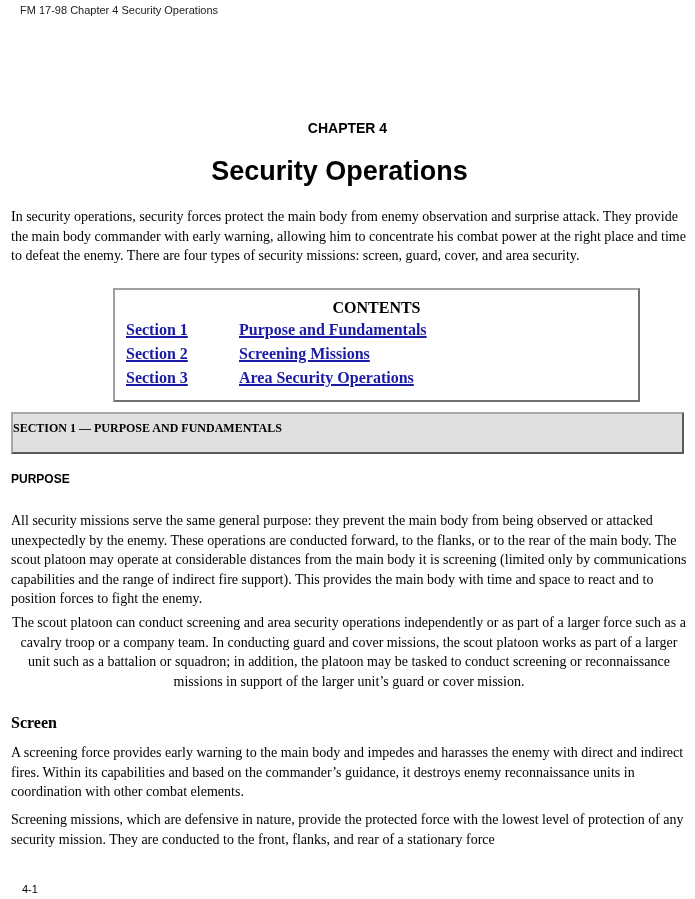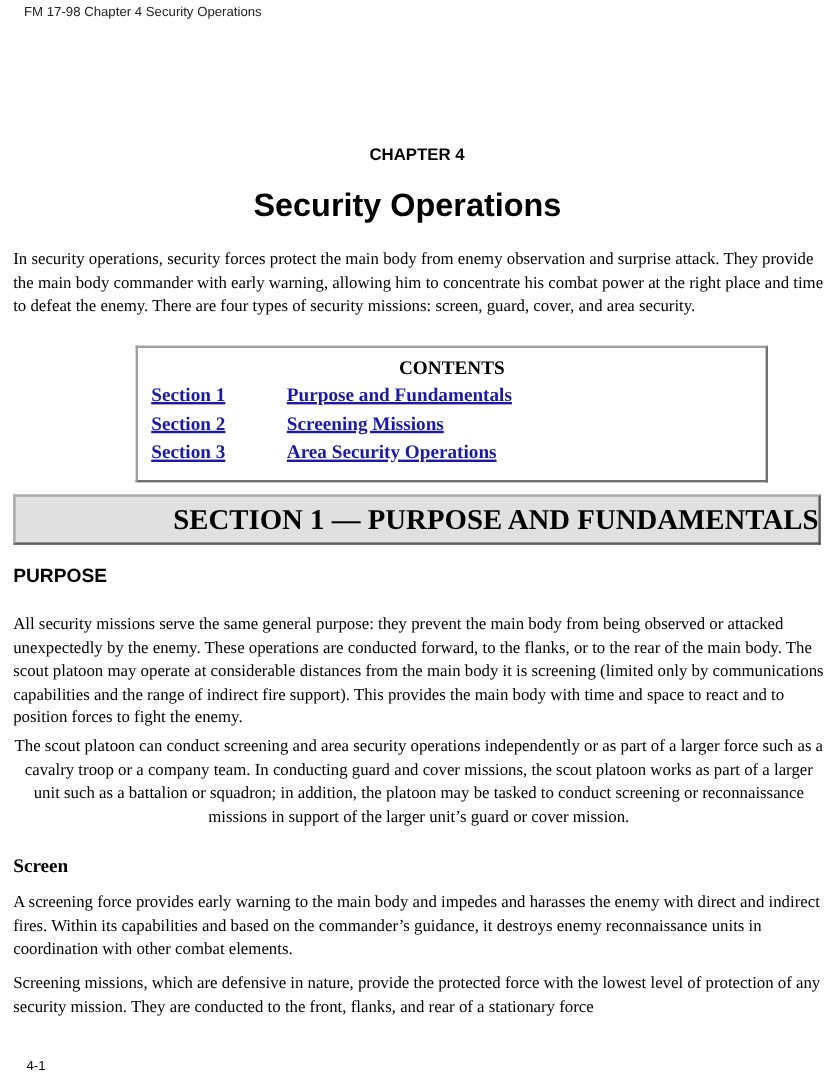--- a/index.html
+++ b/index.html
@@ -9,22 +9,22 @@
     .chapter-title { position: absolute; left: 0; width: 679px; top: 156px; text-align: center; font-family: "Liberation Sans", sans-serif; font-weight: bold; font-size: 27px; }
     .para { position: absolute; left: 11px; width: 676px; font-family: "Liberation Serif", serif; font-size: 14px; line-height: 19.5px; margin: 0; }
     #intro { top: 207px; }
     .contents-box { position: absolute; left: 113px; top: 288px; width: 527px; height: 114px; border: 2px solid #a0a0a0; border-right-color: #707070; border-bottom-color: #707070; box-sizing: border-box; background: #fff; }
     .contents-title { position: absolute; left: 0; width: 100%; top: 9px; text-align: center; font-family: "Liberation Serif", serif; font-weight: bold; font-size: 16px; }
     .toc-row { position: absolute; left: 11px; font-family: "Liberation Serif", serif; font-weight: bold; font-size: 16px; color: #1a1aa6; }
     .toc-row a { color: #1a1aa6; text-decoration: underline; text-decoration-thickness: 2px; }
     .toc-num { position: absolute; left: 0; white-space: nowrap; }
     .toc-title { position: absolute; left: 113px; white-space: nowrap; }
     .section-banner { position: absolute; left: 11px; top: 412px; width: 673px; height: 42px; background: #e0e0e0; border: 2px solid #a8a8a8; border-right-color: #5a5a5a; border-bottom-color: #5a5a5a; box-sizing: border-box; }
-    .section-banner-title { position: absolute; left: 0; width: 100%; top: 7px; text-align: right; font-family: "Liberation Serif", serif; font-weight: bold; font-size: 24px; }
-    .h-purpose { position: absolute; left: 11px; top: 472px; font-family: "Liberation Sans", sans-serif; font-weight: bold; font-size: 16px; }
+    .section-banner-title { position: absolute; left: 0; width: 100%; top: 7px; text-align: left; font-family: "Liberation Serif", serif; font-weight: bold; font-size: 12px; }
+    .h-purpose { position: absolute; left: 11px; top: 472px; font-family: "Liberation Sans", sans-serif; font-weight: bold; font-size: 12px; }
     #p1 { top: 511px; }
     #p2 { top: 613px; text-align: center; }
     .h-screen { position: absolute; left: 11px; top: 714px; font-family: "Liberation Serif", serif; font-weight: bold; font-size: 16px; }
     #p3 { top: 743px; }
     #p4 { top: 810px; }
     .page-number { position: absolute; left: 22px; top: 883px; font-family: "Liberation Sans", sans-serif; font-size: 11px; }
   </style>
 </head>
 <body>
 

